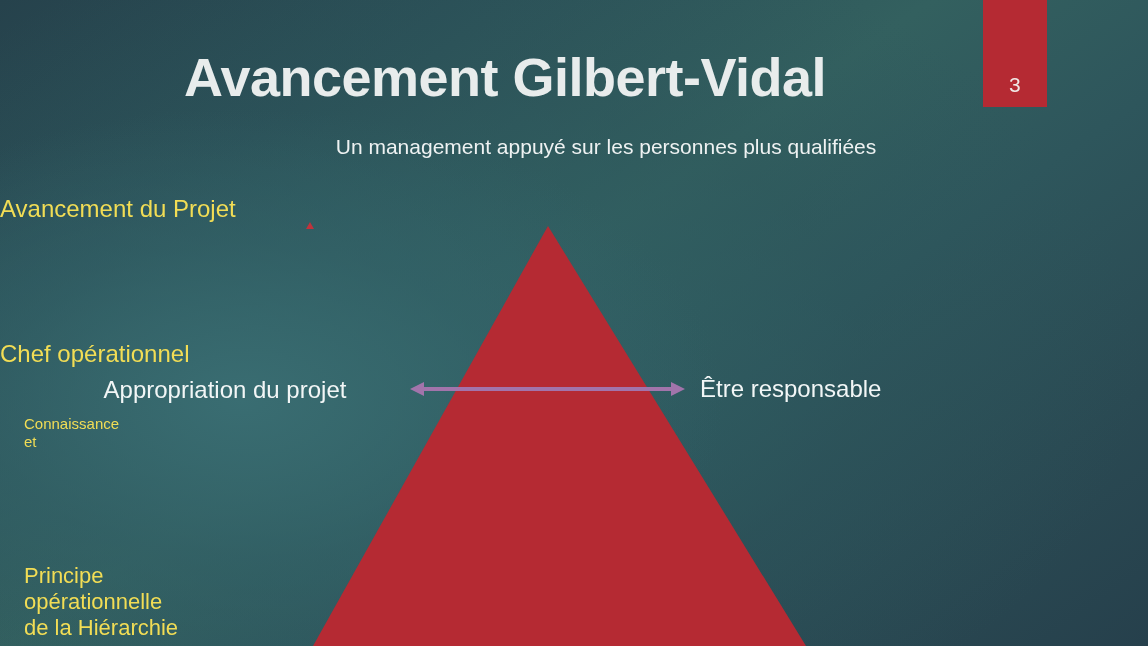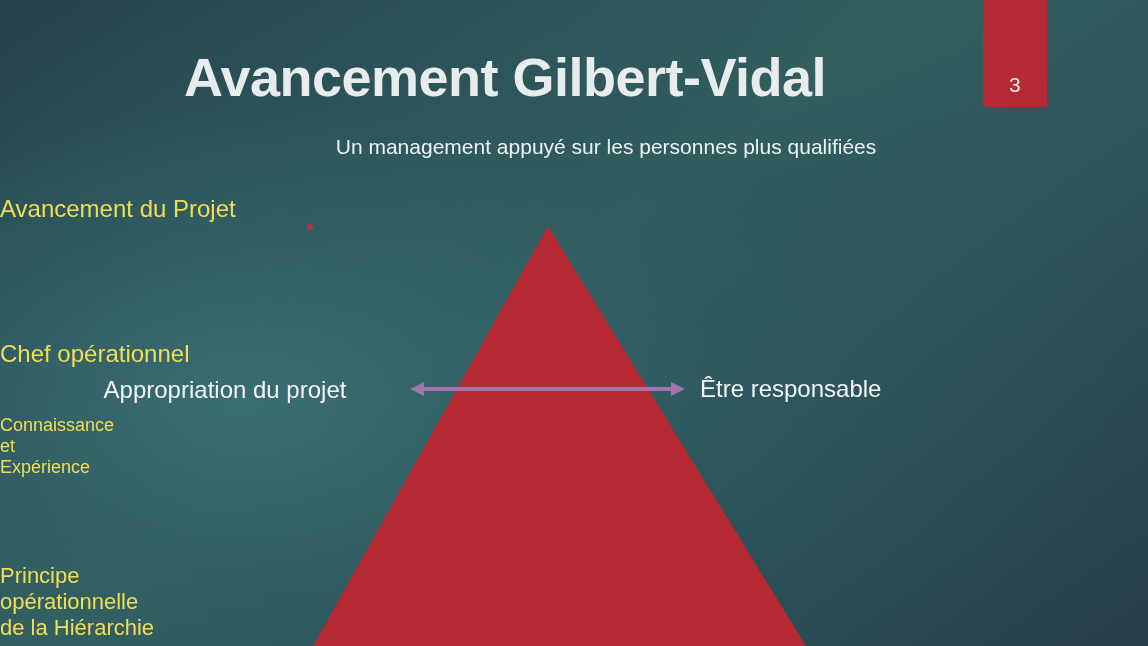--- a/index.html
+++ b/index.html
@@ -100,25 +100,27 @@
     text-align: center;
     font-size: 24px;
   }
   .lbl-right {
     left: 700px; top: 375px; width: 340px;
     text-align: left;
     font-size: 24px;
   }
   .lbl-mid {
     left: 0; top: 415px; width: 1090px;
-    font-size: 18px;
+    font-size: 15px;
+    padding-left: 24px;
   }
   .lbl-base {
     left: 0; top: 563px; width: 1088px;
     font-size: 22px;
+    padding-left: 24px;
   }
 
   
   .stray-marker {
     position: absolute;
     left: 306px;
     top: 222px;
     width: 0;
     height: 0;
     border-left: 4px solid transparent;
@@ -153,21 +155,20 @@
 
   <div class="lbl lbl-yellow lbl-chef">Chef opérationnel</div>
 
   <div class="lbl lbl-white lbl-left">Appropriation du projet</div>
 
   <div class="lbl lbl-white lbl-right">Être responsable</div>
 
   <div class="lbl lbl-yellow lbl-mid">
     <div>Connaissance</div>
     <div>et</div>
-    <div>Expérience</div>
   </div>
 
   <div class="lbl lbl-yellow lbl-base">
     <div>Principe</div>
     <div>opérationnelle</div>
     <div>de la Hiérarchie</div>
   </div>
 
 </div>
 

